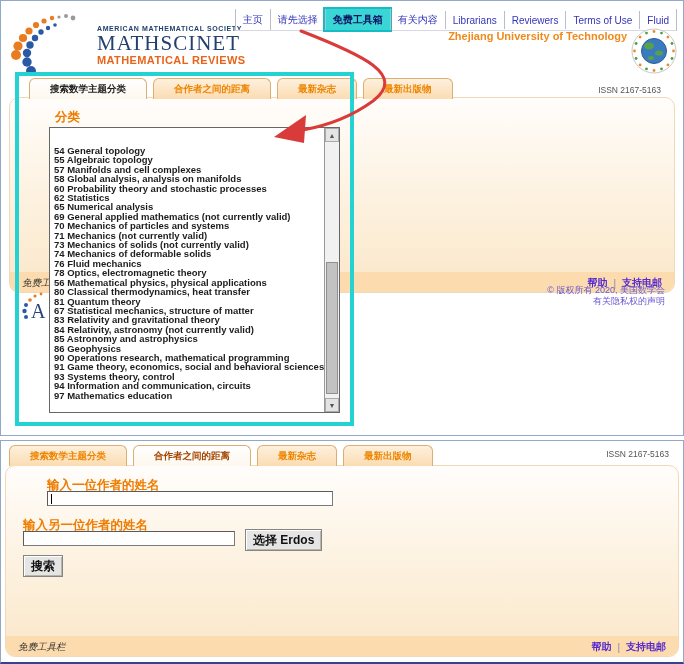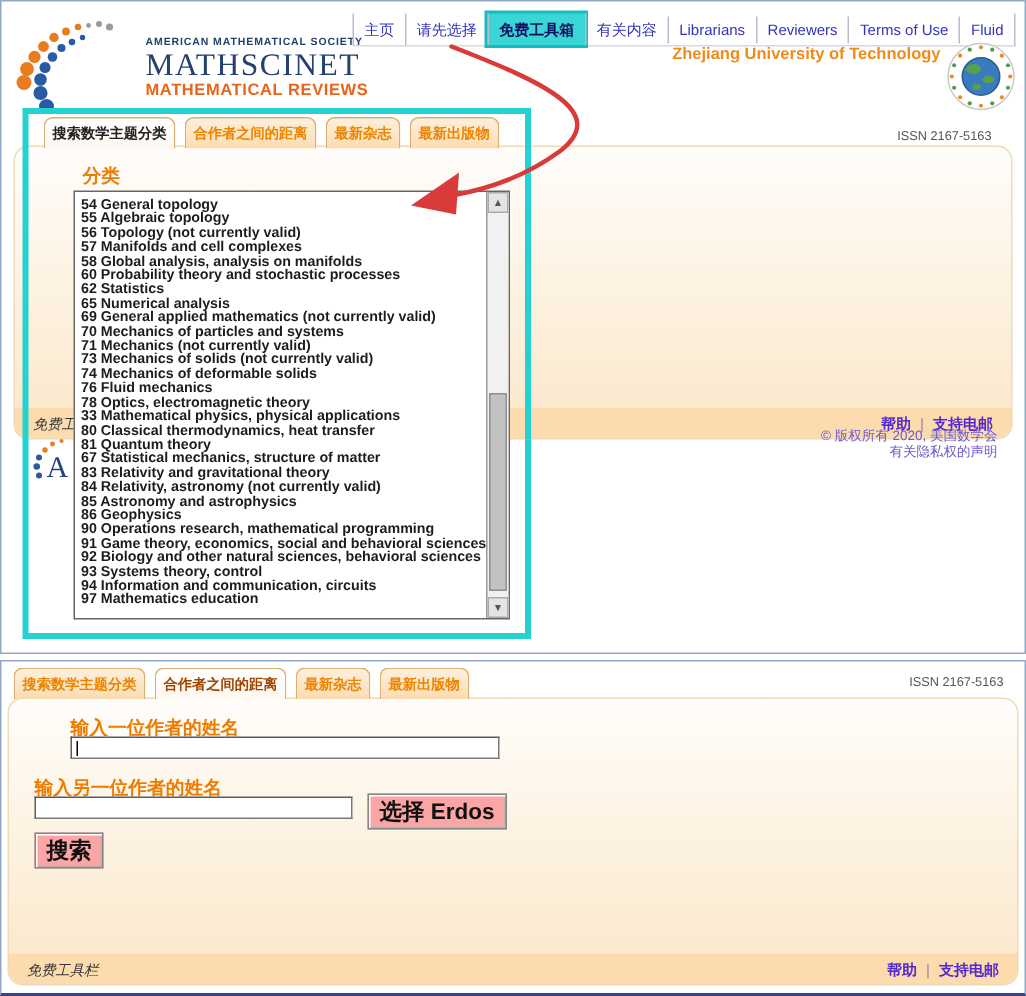--- a/index.html
+++ b/index.html
@@ -32,45 +32,45 @@
   #panel2 { left:4px; top:24px; width:674px; height:192px; }
   .panel-footer { position:absolute; left:0; right:0; bottom:0; height:20px; background:#fcdcae; border-radius:0 0 10px 10px; }
   .foot-links { position:absolute; right:12px; top:4px; font-size:10px; font-weight:bold; color:#5429cf; display:flex; gap:6px; align-items:center; }
   .foot-sep { color:#8a8a9a; font-weight:normal; }
   .foot-free { position:absolute; left:12px; top:5px; font-size:9.5px; font-style:italic; color:#333; }
 
   
   .tabs { position:absolute; display:flex; gap:6px; z-index:4; }
   #tabs1 { left:28px; top:77px; }
   #tabs2 { left:8px; top:4px; }
-  .tab { border:1px solid #dcae72; border-bottom:none; border-radius:6px 6px 0 0; padding:4px 5px 3px; font-size:9.5px; font-weight:bold; color:#ee8500; background:linear-gradient(#fdf0dd,#fbdcb2); white-space:nowrap; cursor:pointer; }
+  .tab { border:1px solid #dcae72; border-bottom:none; border-radius:6px 6px 0 0; padding:4px 20px 3px; font-size:9.5px; font-weight:bold; color:#ee8500; background:linear-gradient(#fdf0dd,#fbdcb2); white-space:nowrap; cursor:pointer; }
   .tab.active { background:linear-gradient(#ffffff,#fdf7ee); color:#222; }
   #shot2 .tab.active { color:#a34400; }
 
   
   .cls-label { position:absolute; left:54px; top:108px; font-size:12.5px; font-weight:bold; color:#ee7c00; z-index:5; }
-  .msc-list { position:absolute; left:48px; top:126px; width:291px; height:286px; background:#fff; border:1px solid #666; z-index:5; padding:4px 16px 0 4px; overflow:hidden; }
+  .msc-list { position:absolute; left:48px; top:126px; width:291px; height:286px; background:#fff; border:1px solid #666; z-index:5; padding:18px 16px 0 4px; overflow:hidden; }
   .mitem { font-size:9.5px; font-weight:bold; color:#1c1c1c; line-height:9.4px; white-space:nowrap; cursor:default; }
   .sbar { position:absolute; top:0; right:0; bottom:0; width:15px; background:#f1f1f1; border-left:1px solid #999; }
   .sbtn { position:absolute; left:0; right:0; height:14px; background:#e4e4e4; border:1px solid #aaa; color:#555; font-size:7px; text-align:center; line-height:13px; cursor:pointer; }
   .sbtn.up { top:0; } .sbtn.down { bottom:0; }
   .sthumb { position:absolute; left:1px; right:1px; top:134px; height:132px; background:#c2c2c2; border:1px solid #8f8f8f; cursor:grab; }
 
   
   .hl-box { position:absolute; left:14px; top:71px; width:339px; height:354px; border:4px solid #25d2d2; z-index:8; pointer-events:none; }
   .arrow-svg { position:absolute; left:0; top:0; z-index:9; pointer-events:none; }
 
   .copyright { position:absolute; right:18px; top:284px; text-align:right; font-size:9px; line-height:11px; color:#6a5ad0; }
   .ams-mark { position:absolute; left:20px; top:290px; z-index:2; }
 
   
   .fld-label { position:absolute; font-size:12.5px; font-weight:bold; color:#ee7c00; white-space:nowrap; }
   .txt { position:absolute; background:#fff; border:1px solid #7a7a7a; border-top-color:#5a5a5a; border-left-color:#5a5a5a; height:15px; }
   .caret { position:absolute; left:3px; top:2px; width:1px; height:10px; background:#000; }
-  .btn { position:absolute; background:#fca5a5; border:1px solid #858585; box-shadow:inset 1px 1px 0 #fff, inset -1px -1px 0 #b9b5a8; font-size:15px; font-weight:bold; color:#111; text-align:left; cursor:pointer; padding:2px 7px 1px; white-space:nowrap; font-family:"Liberation Sans","DejaVu Sans",sans-serif; }
+  .btn { position:absolute; background:#e5e5e5; border:1px solid #858585; box-shadow:inset 1px 1px 0 #fff, inset -1px -1px 0 #b9b5a8; font-size:12px; font-weight:bold; color:#111; text-align:left; cursor:pointer; padding:2px 7px 1px; white-space:nowrap; font-family:"Liberation Sans","DejaVu Sans",sans-serif; }
 </style>
 </head>
 <body>
 
 <div class="shot" id="shot1">
 
   <div class="logo-wrap">
     <svg width="92" height="68" viewBox="0 0 92 68">
       <g fill="#9a9a9a">
         <circle cx="50" cy="6" r="1.6"></circle>
@@ -168,44 +168,42 @@
       <span class="tab">最新杂志</span>
       <span class="tab">最新出版物</span>
     </div>
 
   <div class="cls-label">分类</div>
   <div class="msc-list">
     <div>
 
     <div class="mitem">54 General topology</div>
         <div class="mitem">55 Algebraic topology</div>
-        <div class="mitem">56 Topology (not currently valid)</div>
         <div class="mitem">57 Manifolds and cell complexes</div>
         <div class="mitem">58 Global analysis, analysis on manifolds</div>
         <div class="mitem">60 Probability theory and stochastic processes</div>
         <div class="mitem">62 Statistics</div>
         <div class="mitem">65 Numerical analysis</div>
         <div class="mitem">69 General applied mathematics (not currently valid)</div>
         <div class="mitem">70 Mechanics of particles and systems</div>
         <div class="mitem">71 Mechanics (not currently valid)</div>
         <div class="mitem">73 Mechanics of solids (not currently valid)</div>
         <div class="mitem">74 Mechanics of deformable solids</div>
         <div class="mitem">76 Fluid mechanics</div>
         <div class="mitem">78 Optics, electromagnetic theory</div>
-        <div class="mitem">33 Mathematical physics, physical applications</div>
+        <div class="mitem">56 Mathematical physics, physical applications</div>
         <div class="mitem">80 Classical thermodynamics, heat transfer</div>
         <div class="mitem">81 Quantum theory</div>
         <div class="mitem">67 Statistical mechanics, structure of matter</div>
         <div class="mitem">83 Relativity and gravitational theory</div>
         <div class="mitem">84 Relativity, astronomy (not currently valid)</div>
         <div class="mitem">85 Astronomy and astrophysics</div>
         <div class="mitem">86 Geophysics</div>
         <div class="mitem">90 Operations research, mathematical programming</div>
         <div class="mitem">91 Game theory, economics, social and behavioral sciences</div>
-        <div class="mitem">92 Biology and other natural sciences, behavioral sciences</div>
         <div class="mitem">93 Systems theory, control</div>
         <div class="mitem">94 Information and communication, circuits</div>
         <div class="mitem">97 Mathematics education</div>
       </div>
     <div class="sbar">
       <div class="sbtn up">▲</div>
       <div class="sthumb"></div>
       <div class="sbtn down">▼</div>
     </div>
   </div>

